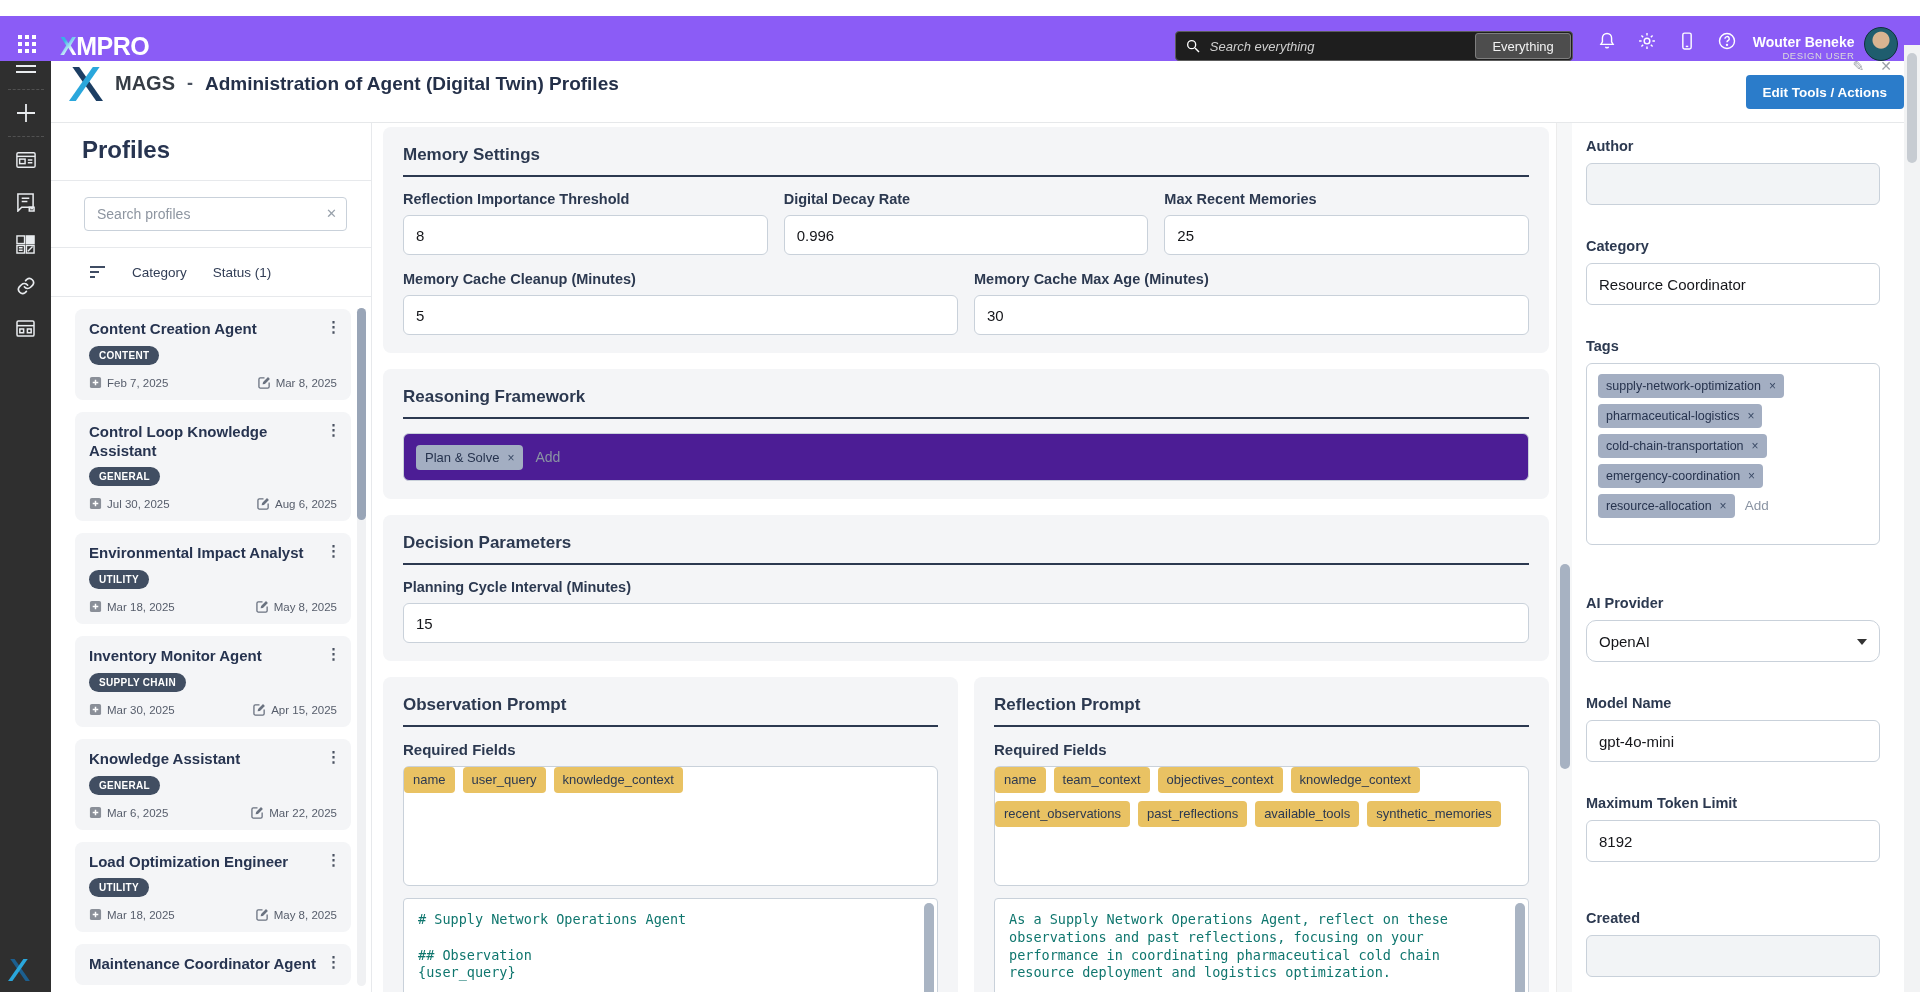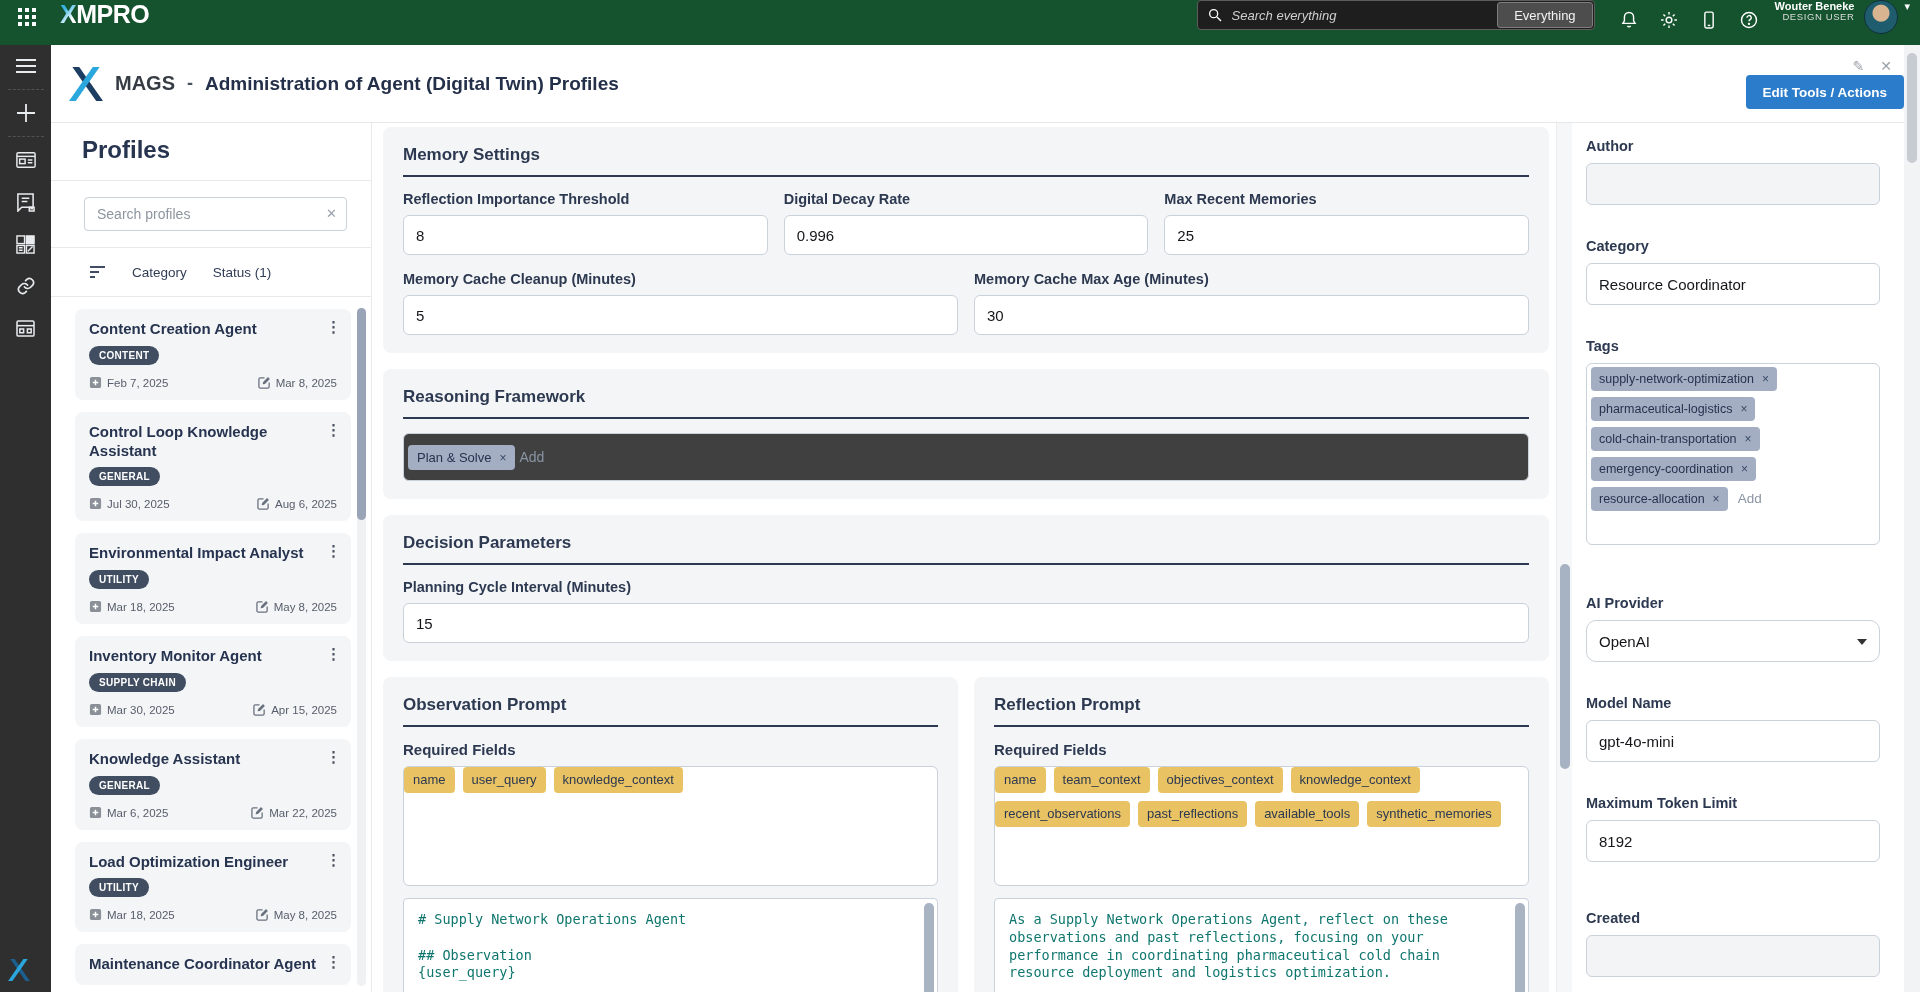--- a/index.html
+++ b/index.html
@@ -1,37 +1,37 @@
 <!DOCTYPE html>
 <html><head>
 <meta charset="utf-8">
 <style>
   *{box-sizing:border-box;margin:0;padding:0}
   html,body{width:1920px;height:992px;overflow:hidden;background:#fff;
     font-family:"Liberation Sans",sans-serif;position:relative}
 
   
-  .topbar{position:absolute;left:0;top:0;width:1920px;height:45px;background:#14532d;
-    display:flex;align-items:flex-start;padding:0 10px;z-index:30}
+  .topbar{position:absolute;left:0;top:16px;width:1920px;height:45px;background:#8b5cf6;
+    display:flex;align-items:flex-end;padding:0 10px;z-index:30}
   .apps-btn{width:34px;height:34px;display:flex;align-items:center;justify-content:center;cursor:pointer}
   .brand{margin-left:16px;font-size:25px;font-weight:800;color:#fff;letter-spacing:-.5px}
   .brand .bx{color:#bfe9f7;background:linear-gradient(135deg,#36b3e4 30%,#ffffff 70%);
     -webkit-background-clip:text;background-clip:text;-webkit-text-fill-color:transparent}
   .tb-spacer{flex:1}
   .searchbar{width:398px;height:30px;background:#1e1e1e;border:1px solid #5c5c5c;border-radius:4px;
     display:flex;align-items:center;margin-right:14px}
   .searchbar .sicon{width:34px;display:flex;justify-content:center}
   .searchbar input{flex:1;background:transparent;border:none;outline:none;color:#e8e8e8;font-size:13px;
     font-family:"Liberation Sans",sans-serif}
   .searchbar input::placeholder{color:#cfcfcf;font-style:italic}
   .scope-btn{height:26px;margin:1px;padding:0 16px;background:#4d4d4d;border:1px solid #7e7e7e;
     border-radius:3px;color:#f2f2f2;font-size:13px;cursor:pointer;font-family:"Liberation Sans",sans-serif}
   .tb-icon{width:40px;height:40px;display:flex;align-items:center;justify-content:center;cursor:pointer}
   .user-block{text-align:right;margin:0 10px 0 6px;line-height:1.1}
-  .user-name{color:#fff;font-size:11px;font-weight:700}
+  .user-name{color:#fff;font-size:14px;font-weight:700}
   .user-role{color:#dcdcdc;font-size:9.5px;letter-spacing:.6px}
   .avatar{width:34px;height:34px;border-radius:50%;background:radial-gradient(circle at 50% 38%,#d8b491 0 8px,#1f5d6e 9px),linear-gradient(180deg,#2f7487,#143c4a);border:1px solid #10303c}
   .tb-caret{color:#fff;font-size:11px;margin-left:6px;cursor:pointer}
 
   
   .siderail{position:absolute;left:0;top:45px;width:51px;bottom:0;background:#2f2f2f;z-index:25;
     display:flex;flex-direction:column;align-items:center}
   .rail-btn{width:51px;height:42px;display:flex;align-items:center;justify-content:center;cursor:pointer}
   .rail-sep{width:36px;border-top:1px dashed #515151;margin:2px 0}
   .rail-logo{position:absolute;bottom:6px;left:8px;cursor:pointer}
@@ -76,22 +76,22 @@
   .main-area{position:absolute;left:372px;top:112px;width:1184px;bottom:0;overflow:hidden;
     padding:15px 7px 0 11px;background:#fff}
   .section-card{background:#f4f5f7;border-radius:8px;padding:18px 20px;margin-bottom:16px}
   .section-card h2{font-size:17px;font-weight:700;color:#2c3950;padding-bottom:10px;
     border-bottom:2px solid #2c3950;margin-bottom:14px}
   .form-grid3{display:grid;grid-template-columns:1fr 1fr 1fr;gap:16px;margin-bottom:16px}
   .form-grid2{display:grid;grid-template-columns:1fr 1fr;gap:16px}
   .fgroup label{display:block;font-size:14.5px;font-weight:700;color:#2c3950;margin-bottom:8px}
   .fgroup input{width:100%;height:40px;border:1px solid #c9d1da;border-radius:6px;background:#fff;
     padding:0 12px;font-size:15px;color:#15161a;outline:none;font-family:"Liberation Sans",sans-serif}
-  .tag-input{background:#404040;border:1px solid #c9d1da;border-radius:6px;min-height:48px;
-    display:flex;align-items:center;gap:4px;padding:6px 4px;flex-wrap:wrap}
+  .tag-input{background:#4c1d95;border:1px solid #c9d1da;border-radius:6px;min-height:48px;
+    display:flex;align-items:center;gap:12px;padding:6px 12px;flex-wrap:wrap}
   .pill{display:inline-block;background:#a3aec2;color:#26334e;font-size:13px;padding:5px 9px;
     border-radius:4px;cursor:default}
   .pill-x{margin-left:8px;font-size:12px;color:#3a4a66;cursor:pointer}
   .add-label{color:#8a94a3;font-size:14px;cursor:text}
   .prompt-row{display:flex;gap:16px}
   .prompt-card{flex:1;margin-bottom:0}
   .rf-label{font-size:15px;font-weight:700;color:#2c3950;margin-bottom:8px}
   .fieldbox{background:#fff;border:1px solid #c9d1da;border-radius:6px;height:120px;padding:0;
     display:flex;flex-wrap:wrap;gap:8px;align-content:flex-start;margin-bottom:12px}
   .ftag{background:#e9c263;color:#2c3950;font-size:13px;padding:5px 9px;border-radius:4px;height:26px}
@@ -106,21 +106,21 @@
     border-left:1px solid #ececec;z-index:12}
   .main-scrollbar .thumb{position:absolute;left:3px;top:452px;width:10px;height:205px;background:#a7b2c2;border-radius:5px}
 
   
   .details-panel{position:absolute;left:1586px;top:112px;width:294px;bottom:0;background:#fff;padding-top:26px}
   .dg{margin-bottom:33px}
   .dg > label{display:block;font-size:14.5px;font-weight:700;color:#2c3950;margin-bottom:9px}
   .dg input{width:100%;height:42px;border:1px solid #c9d1da;border-radius:6px;background:#fff;
     padding:0 12px;font-size:15px;color:#15161a;outline:none;font-family:"Liberation Sans",sans-serif}
   .input-muted{background:#f2f4f6 !important}
-  .tagsbox{background:#fff;border:1px solid #c9d1da;border-radius:6px;height:182px;
+  .tagsbox{background:#fff;border:1px solid #c9d1da;border-radius:6px;height:182px;padding:7px;
     overflow:hidden}
   .tagsbox .pill{font-size:12.5px;margin:3px 4px;padding:5px 8px}
   .tagsbox .add-label{margin-left:6px;font-size:13.5px}
   .dg-tags{margin-bottom:50px}
   .dg-token{margin-bottom:48px}
   .sel{position:relative;height:42px;border:1px solid #c9d1da;border-radius:10px;background:#fff;
     display:flex;align-items:center;padding:0 30px 0 12px;font-size:15px;color:#15161a;cursor:pointer}
   .sel-caret{position:absolute;right:12px;top:18px;width:0;height:0;
     border-left:5px solid transparent;border-right:5px solid transparent;border-top:6px solid #333}
 

